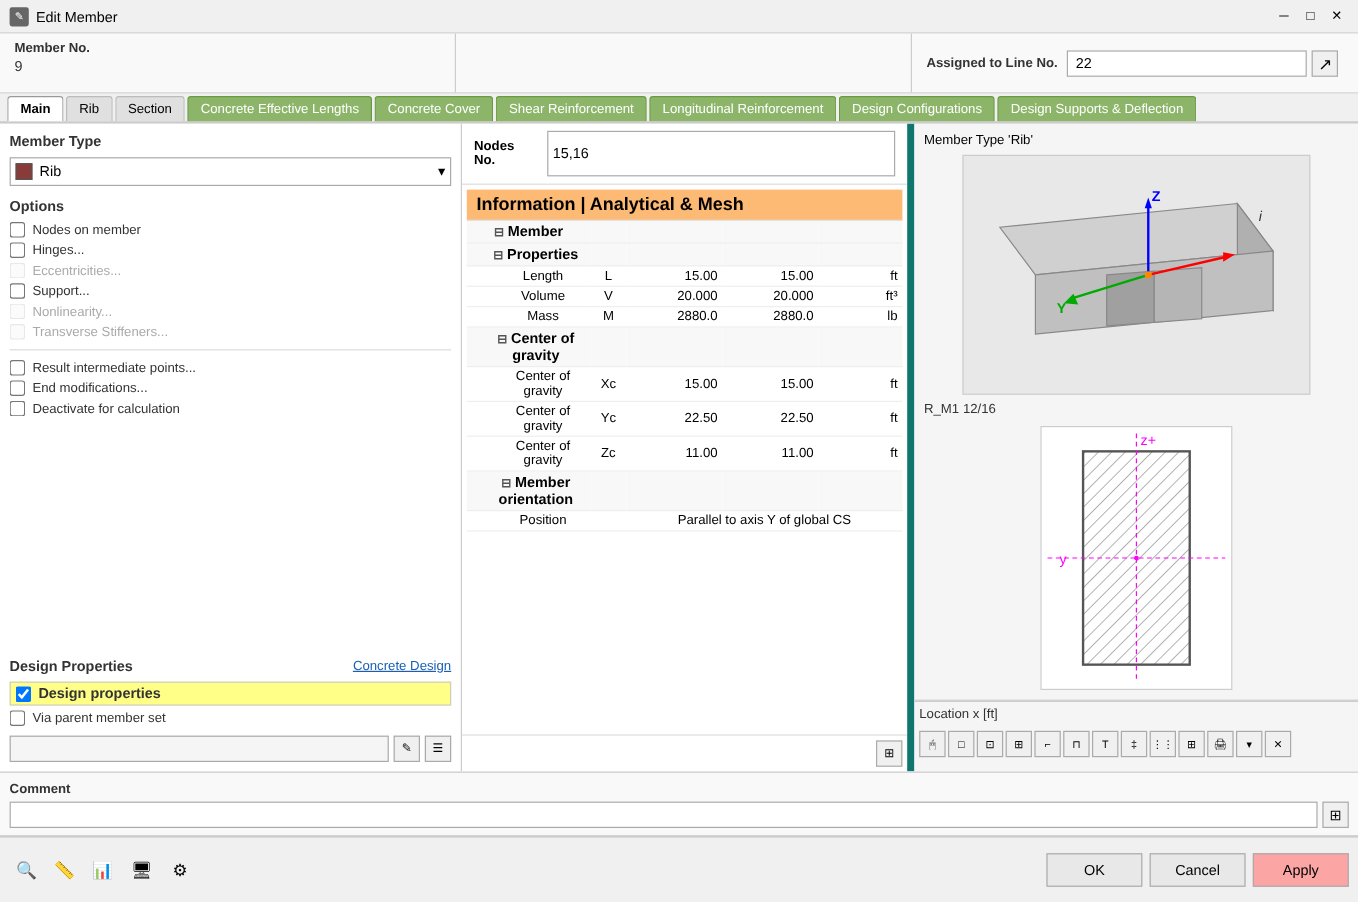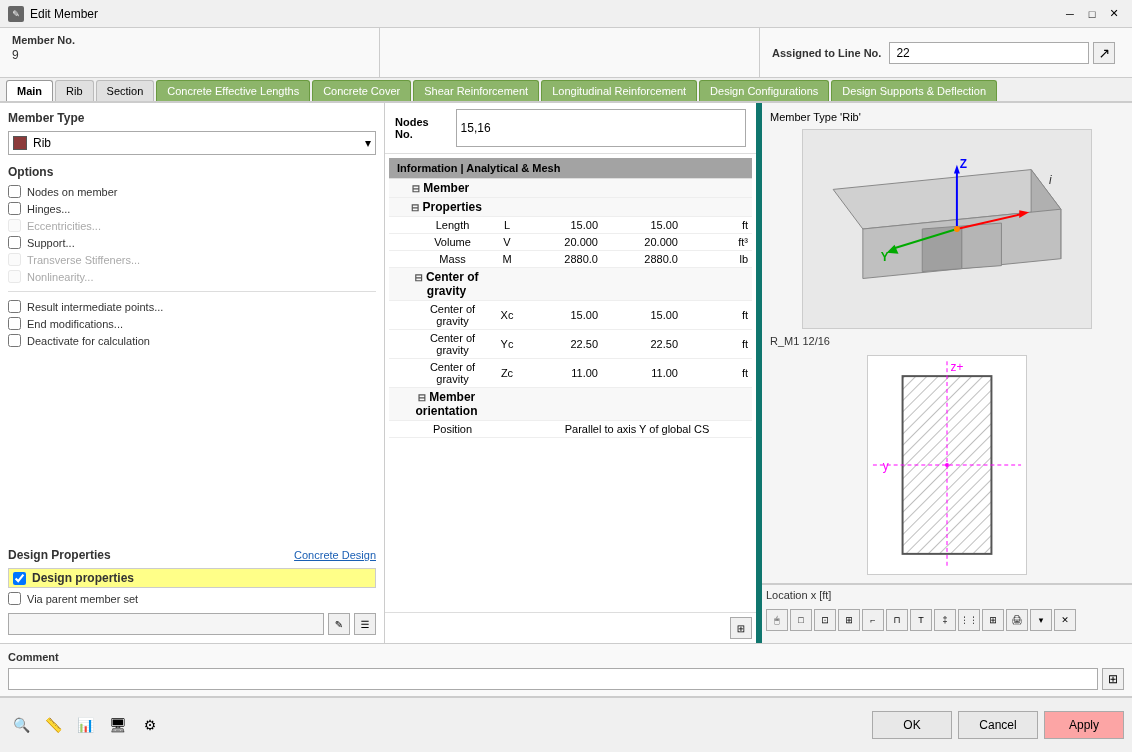--- a/index.html
+++ b/index.html
@@ -129,21 +129,21 @@
       display: flex;
       flex-direction: column;
       background: white;
       overflow: hidden;
     }
     .nodes-row { padding: 6px 10px; border-bottom: 1px solid #ddd; display: flex; align-items: center; gap: 8px; }
     .nodes-label { font-weight: 600; font-size: 11px; }
     .nodes-input { width: 300px; height: 38px; border: 1px solid #aaa; padding: 0 4px; background: white; }
 
     .info-section { flex: 1; overflow-y: auto; padding: 4px; }
-    .info-header { font-weight: 600; font-size: 11px; padding: 4px 8px; background: #a3a3a3; border-bottom: 1px solid #ddd; }
+    .info-header { font-weight: 600; font-size: 15px; padding: 4px 8px; background: #fdba74; border-bottom: 1px solid #ddd; }
     
     .tree-table { width: 100%; border-collapse: collapse; }
     .tree-table td { padding: 2px 4px; font-size: 11px; border-bottom: 1px solid #eee; text-align: center; }
     .tree-table .group-row td { background: #f8f8f8; font-weight: 600; }
     .tree-table .indent1 td:first-child { padding-left: 16px; }
     .tree-table .indent2 td:first-child { padding-left: 28px; }
     .tree-table .value-col { text-align: right; width: 80px; }
     .tree-table .sym-col { width: 30px; }
     .tree-table .unit-col { text-align: right; width: 70px; }
     
@@ -263,26 +263,26 @@
         </div>
         <div class="checkbox-item disabled">
           <input type="checkbox" id="eccentricities" disabled="" style="">
           <label for="eccentricities">Eccentricities...</label>
         </div>
         <div class="checkbox-item">
           <input type="checkbox" id="support" style="">
           <label for="support">Support...</label>
         </div>
         <div class="checkbox-item disabled">
+          <input type="checkbox" id="nonlinearity" disabled="" style="">
+          <label for="nonlinearity">Nonlinearity...</label>
+        </div>
+        <div class="checkbox-item disabled">
           <input type="checkbox" id="transverse" disabled="" style="">
           <label for="transverse">Transverse Stiffeners...</label>
-        </div>
-        <div class="checkbox-item disabled">
-          <input type="checkbox" id="nonlinearity" disabled="" style="">
-          <label for="nonlinearity">Nonlinearity...</label>
         </div>
 
         <hr class="separator">
 
         <div class="checkbox-item">
           <input type="checkbox" id="result-intermediate" style="">
           <label for="result-intermediate">Result intermediate points...</label>
         </div>
         <div class="checkbox-item">
           <input type="checkbox" id="end-modifications" style="">

